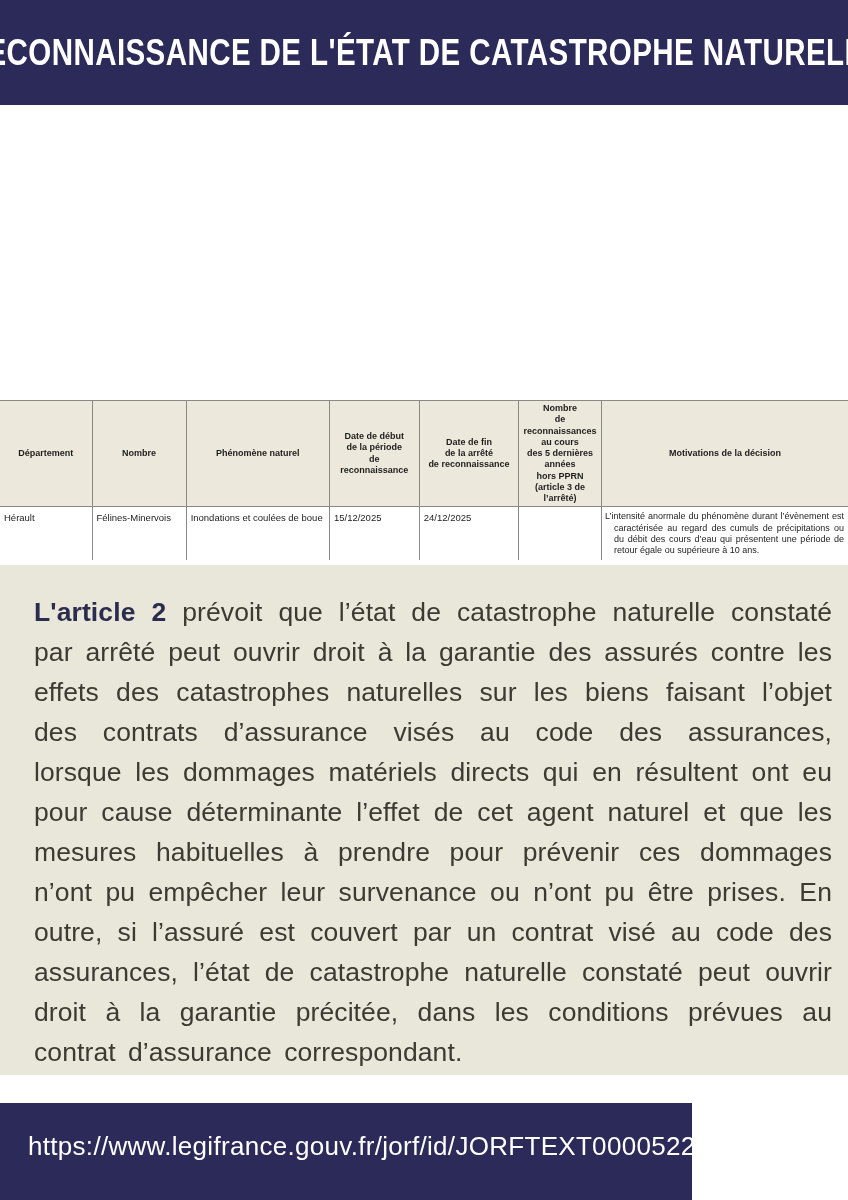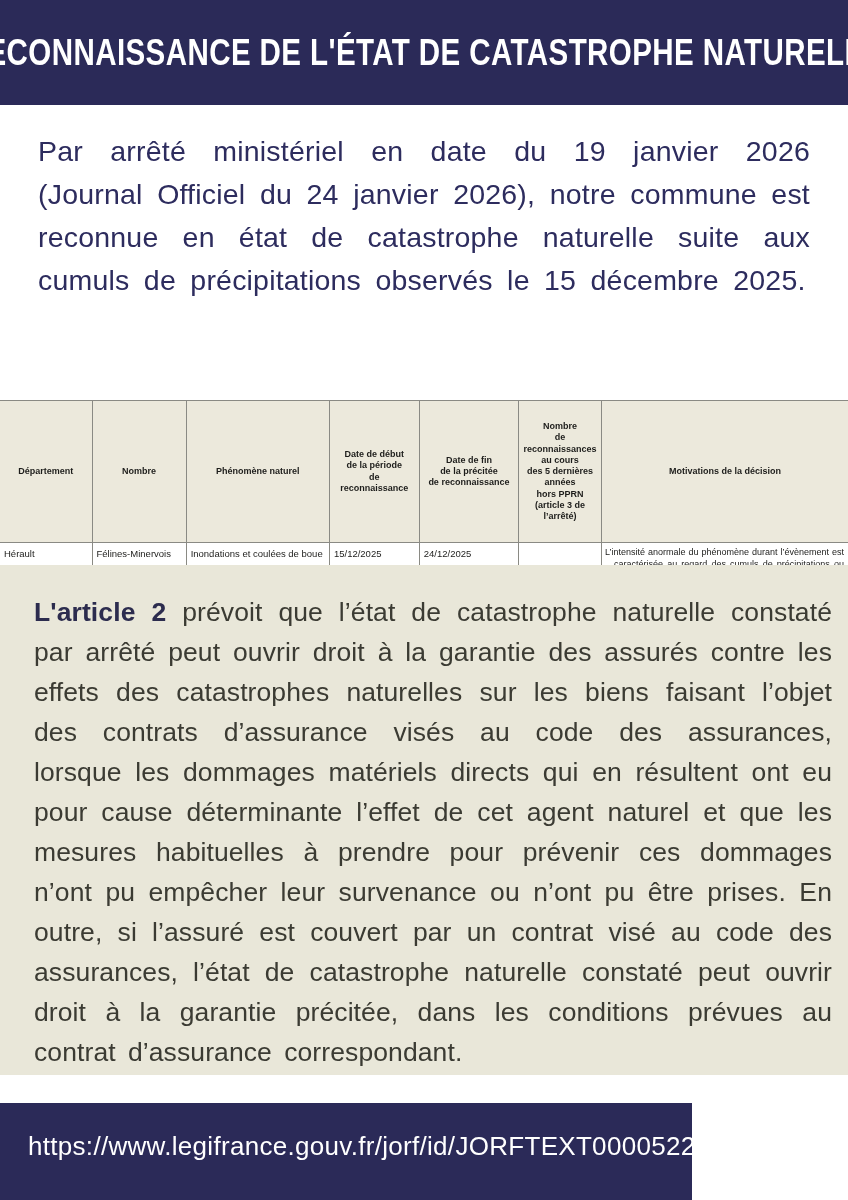--- a/index.html
+++ b/index.html
@@ -61,21 +61,21 @@
     border-top:1px solid var(--border);
   }
   table.cat-table th{
     background:var(--table-header-bg);
     font-size:9px;
     font-weight:700;
     color:#1d1d1b;
     text-align:center;
     vertical-align:middle;
     height:62px;
-    padding:20px 4px;
+    padding:2px 4px;
     line-height:1.25;
     white-space:pre-line;
     border-bottom:1px solid var(--border);
   }
   table.cat-table td{
     background:var(--white);
     font-size:9.5px;
     color:#1d1d1b;
     vertical-align:top;
     height:50px;
@@ -131,21 +131,20 @@
 </style>
 </head>
 <body>
 
 <div class="page">
 
   <div class="band-header">
     <span class="title-inner">RECONNAISSANCE DE L'ÉTAT DE CATASTROPHE NATURELLE</span>
   </div>
 
-  <p class="intro">Par arrêté ministériel en date du 19 janvier 2026 (Journal Officiel du 24 janvier 2026), notre commune est reconnue en état de catastrophe naturelle suite aux cumuls de précipitations observés le 15 décembre 2025.</p>
 
   <div class="cat-table-wrap">
     <table class="cat-table">
       <colgroup>
         <col style="width:10.85%">
         <col style="width:11.10%">
         <col style="width:16.90%">
         <col style="width:10.60%">
         <col style="width:11.70%">
         <col style="width:9.80%">
@@ -153,21 +152,21 @@
       </colgroup>
       <thead>
         <tr>
           <th>Département</th>
           <th>Nombre</th>
           <th>Phénomène naturel</th>
           <th>Date de début
 de la période
 de reconnaissance</th>
           <th>Date de fin
-de la précitée
+de la arrêté
 de reconnaissance</th>
           <th>Nombre
 de reconnaissances
 au cours
 des 5 dernières
 années
 hors PPRN
 (article 3 de l’arrêté)</th>
           <th>Motivations de la décision</th>
         </tr>

